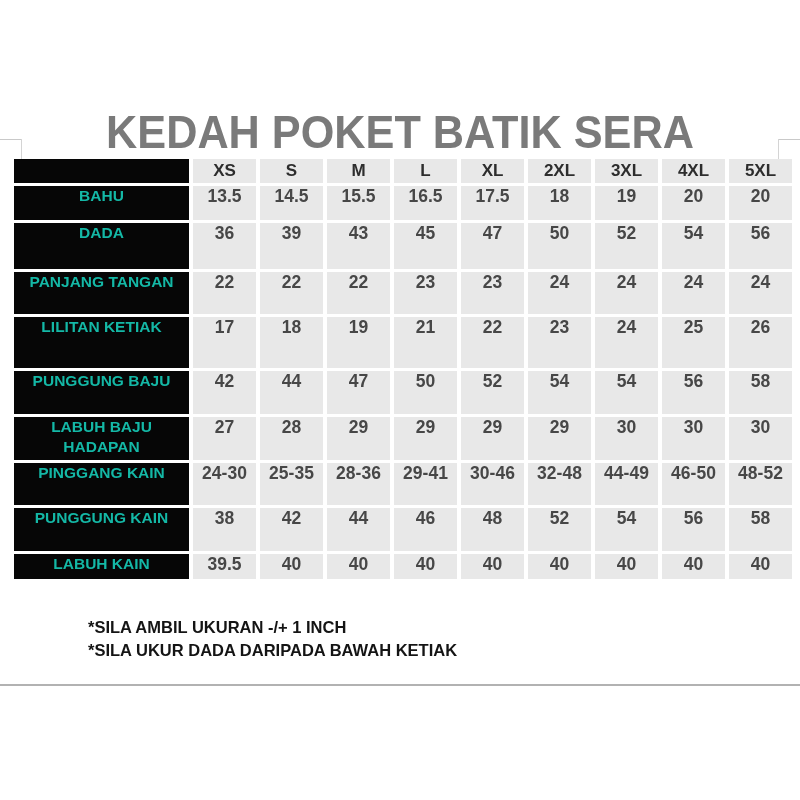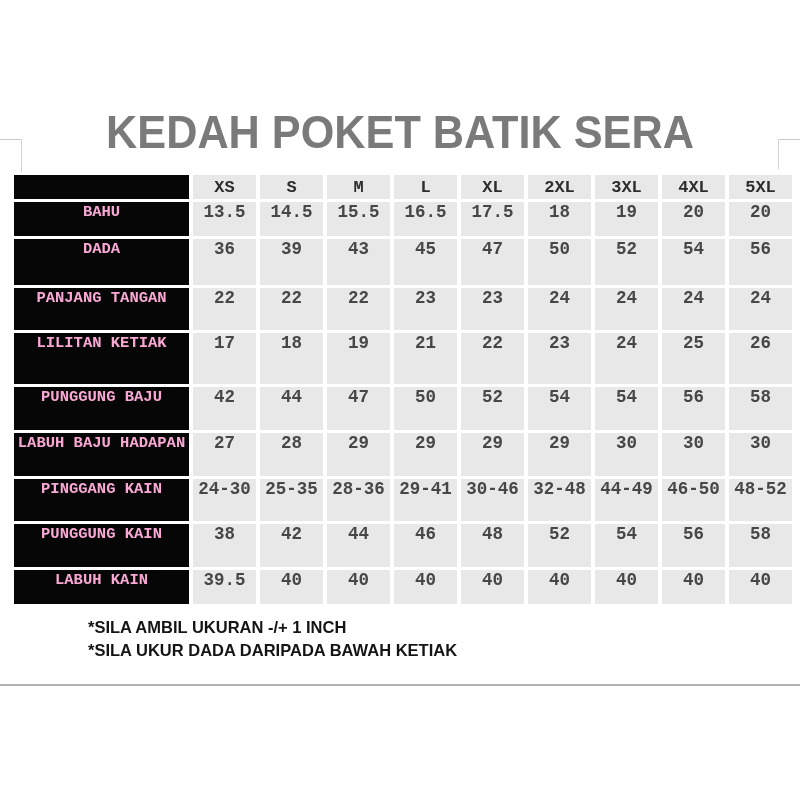--- a/index.html
+++ b/index.html
@@ -34,26 +34,25 @@
   .hl { position: absolute; background: #c9c9c9; }
   .hl-top-left  { left: 0;   top: 139px; width: 22px; height: 1px; }
   .hl-top-right { left: 778px; top: 139px; width: 22px; height: 1px; }
   .hl-vert-left { left: 21px; top: 139px; width: 1px; height: 33px; background: #d4d4d4; }
   .hl-vert-right{ left: 778px; top: 139px; width: 1px; height: 30px; background: #d4d4d4; }
   .hl-bottom    { left: 0; top: 684px; width: 800px; height: 2px; background: #b2b2b2; }
 
   table.size-table {
     position: absolute;
     left: 10px;
-    top: 172px;
+    top: 156px;
     width: 786px;
     border-collapse: separate;
     border-spacing: 4px 3px;
     table-layout: fixed;
-    font-family: Liberation Mono, monospace;
   }
   table.size-table col.label-col { width: 175px; }
 
   table.size-table th, table.size-table td {
     padding: 0;
     text-align: center;
   }
   th.size-head {
     background: #e8e8e8;
     color: #2d2d2d;
@@ -61,21 +60,21 @@
     font-weight: bold;
     height: 24px;
     vertical-align: middle;
   }
   th.corner-cell {
     background: #060606;
     height: 24px;
   }
   th.row-label {
     background: #060606;
-    color: #f9a8d4;
+    color: #14b8a6;
     font-size: 15.5px;
     font-weight: bold;
     vertical-align: top;
     padding: 8px 18px 0 18px;
     line-height: 1.3;
   }
   td.value-cell {
     background: #e8e8e8;
     color: #474747;
     font-size: 17.5px;
@@ -217,21 +216,21 @@
           <td class="value-cell">38</td>
           <td class="value-cell">42</td>
           <td class="value-cell">44</td>
           <td class="value-cell">46</td>
           <td class="value-cell">48</td>
           <td class="value-cell">52</td>
           <td class="value-cell">54</td>
           <td class="value-cell">56</td>
           <td class="value-cell">58</td>
         </tr>
-        <tr style="height: 34px;">
+        <tr style="height: 25px;">
           <th class="row-label">LABUH KAIN</th>
           <td class="value-cell">39.5</td>
           <td class="value-cell">40</td>
           <td class="value-cell">40</td>
           <td class="value-cell">40</td>
           <td class="value-cell">40</td>
           <td class="value-cell">40</td>
           <td class="value-cell">40</td>
           <td class="value-cell">40</td>
           <td class="value-cell">40</td>

